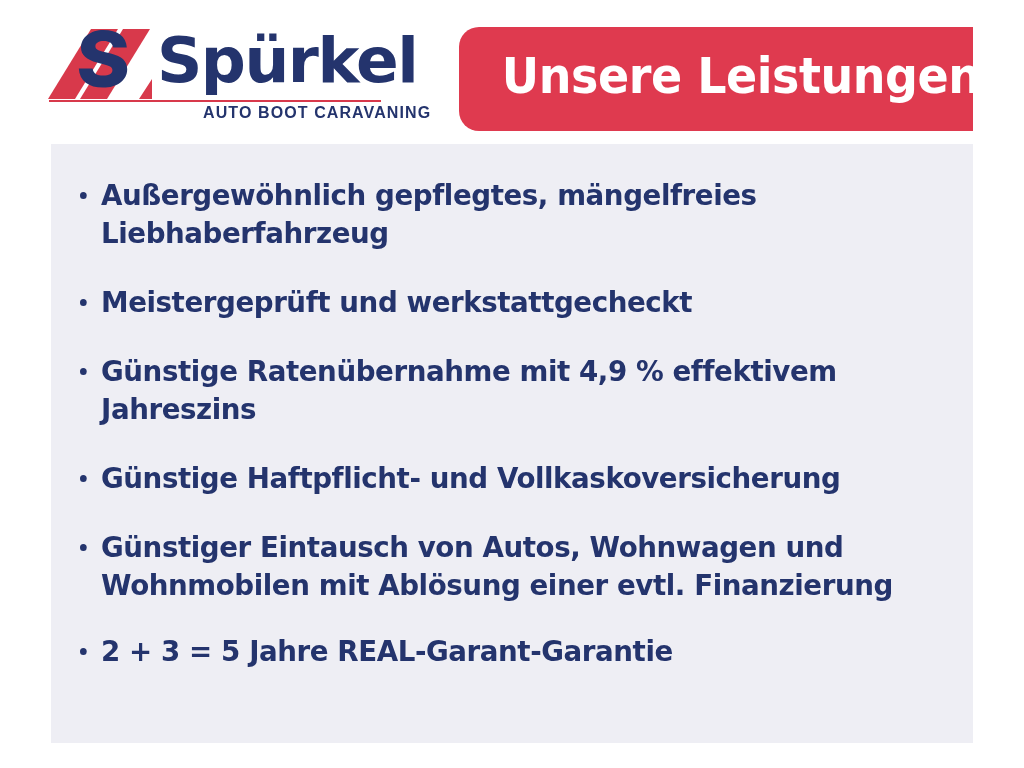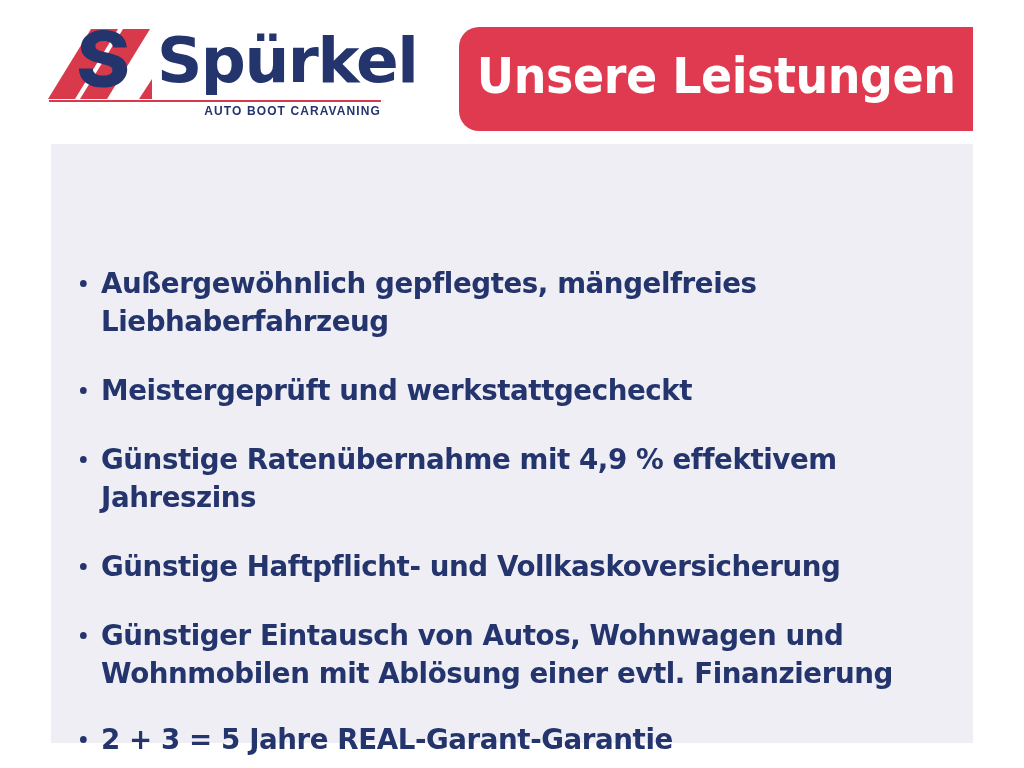--- a/index.html
+++ b/index.html
@@ -64,38 +64,38 @@
   }
 
   .logo-tagline {
     position: absolute;
     left: 156px;
     top: 80px;
     width: 178px;
     text-align: right;
     font-family: "Liberation Sans", "DejaVu Sans", sans-serif;
     font-weight: 700;
-    font-size: 12px;
+    font-size: 16px;
     letter-spacing: 1.1px;
     color: #24346d;
     white-space: nowrap;
   }
 
   
   .title-banner {
     position: absolute;
     left: 459px;
     top: 27px;
     width: 514px;
     height: 104px;
     background: #df3a4f;
     border-radius: 20px 0 0 20px;
     display: flex;
     align-items: center;
-    justify-content: center;
+    justify-content: flex-start;
     box-sizing: border-box;
     padding: 0 22px 6px 22px;
   }
   .title-banner-text {
     font-family: "DejaVu Sans", "Liberation Sans", sans-serif;
     font-weight: 700;
     font-size: 50px;
     line-height: 52px;
     letter-spacing: -0.5px;
     color: #ffffff;
@@ -106,21 +106,21 @@
 
   
   .content-panel {
     position: absolute;
     left: 51px;
     top: 144px;
     width: 922px;
     height: 599px;
     background: #eeeef4;
     box-sizing: border-box;
-    padding: 120px 30px 0 29px;
+    padding: 32px 30px 0 29px;
   }
 
   .bullet-list {
     list-style: none;
     margin: 0;
     padding: 0;
   }
   .bullet-item {
     position: relative;
     padding-left: 22px;

